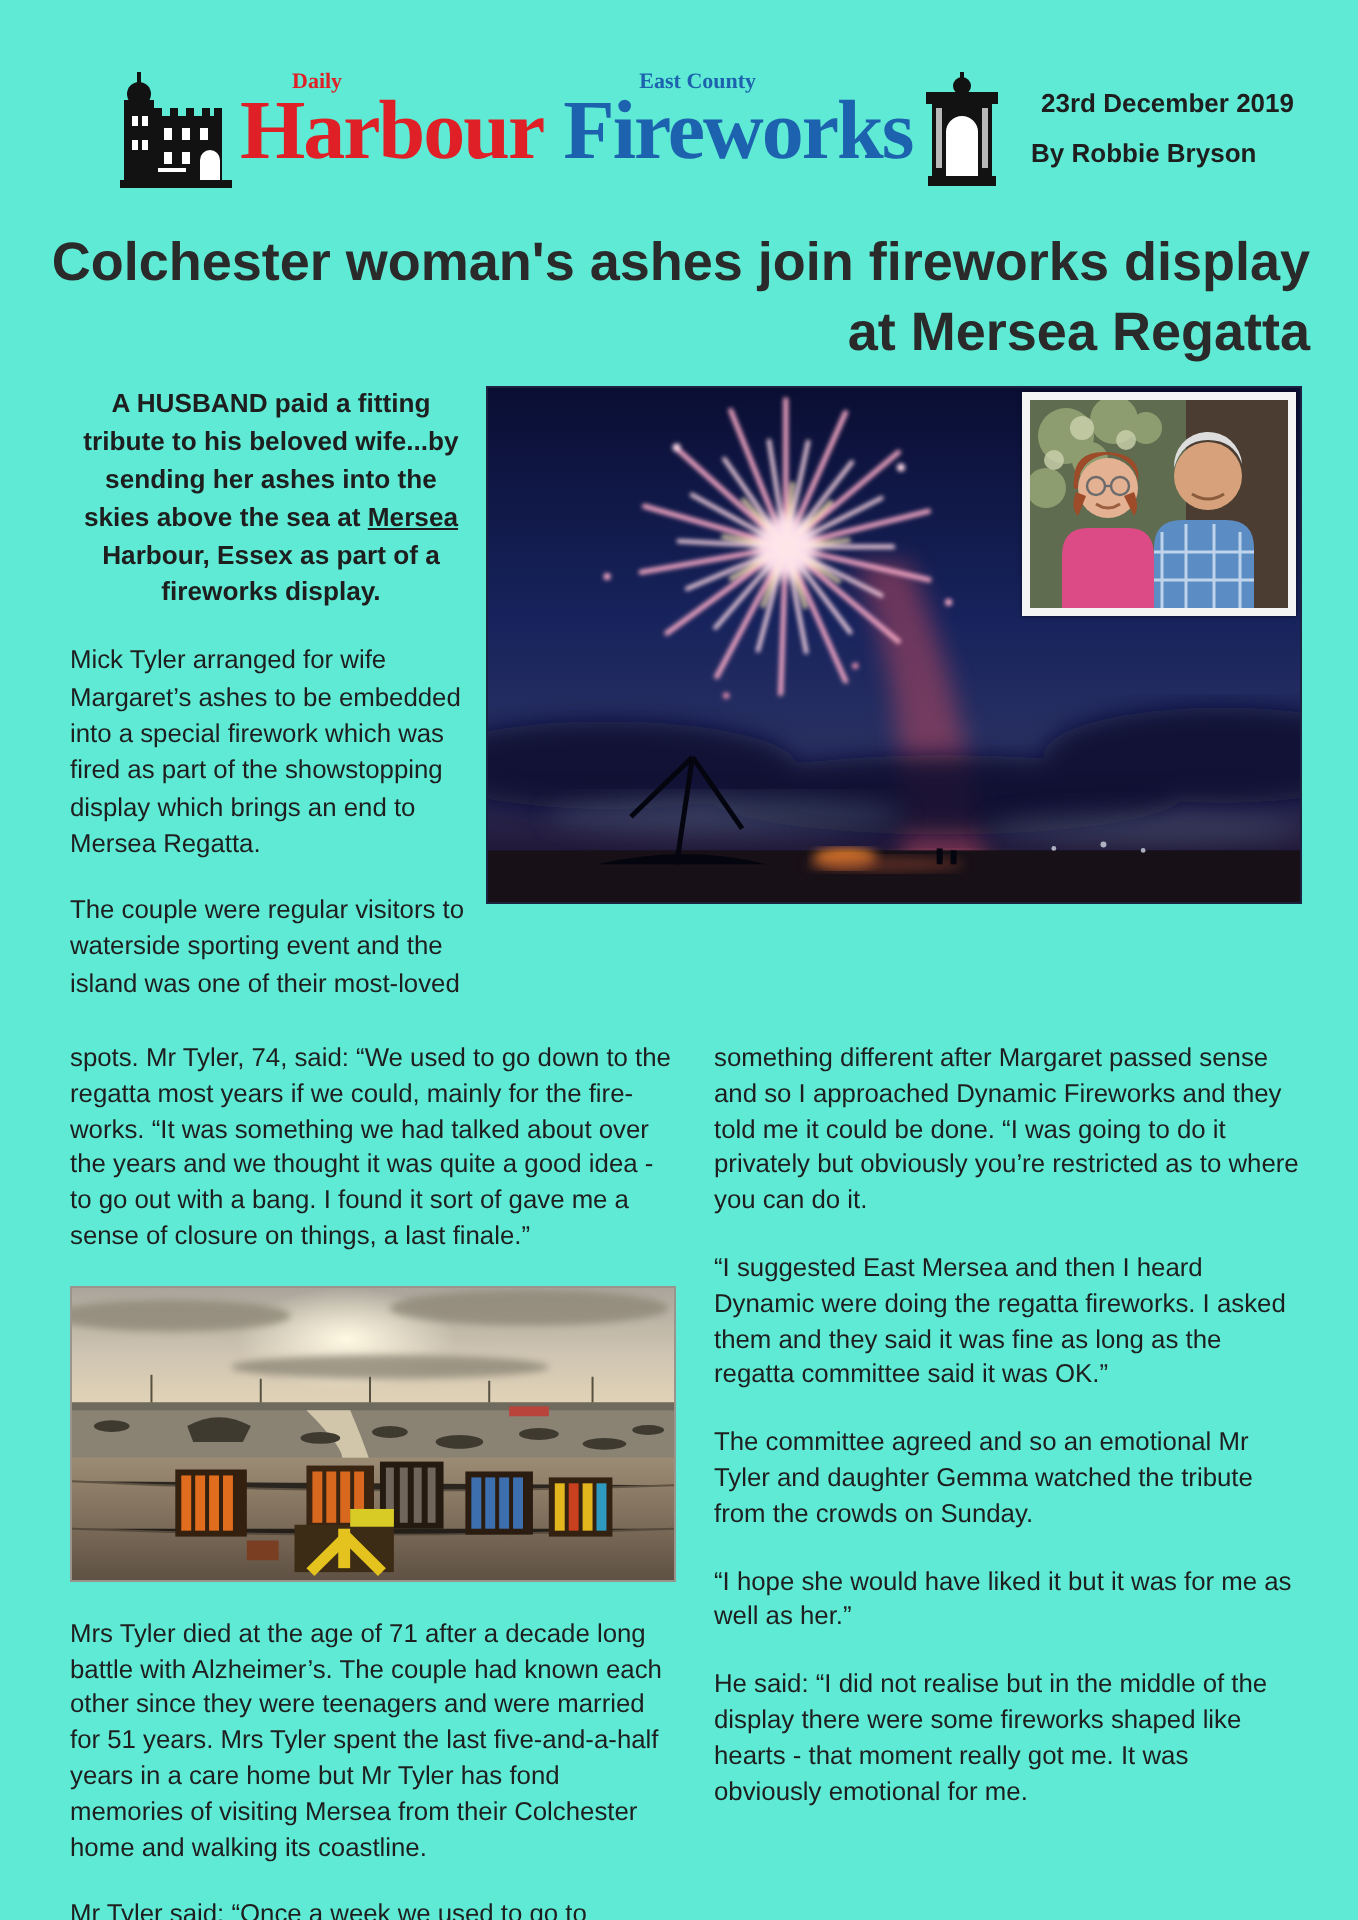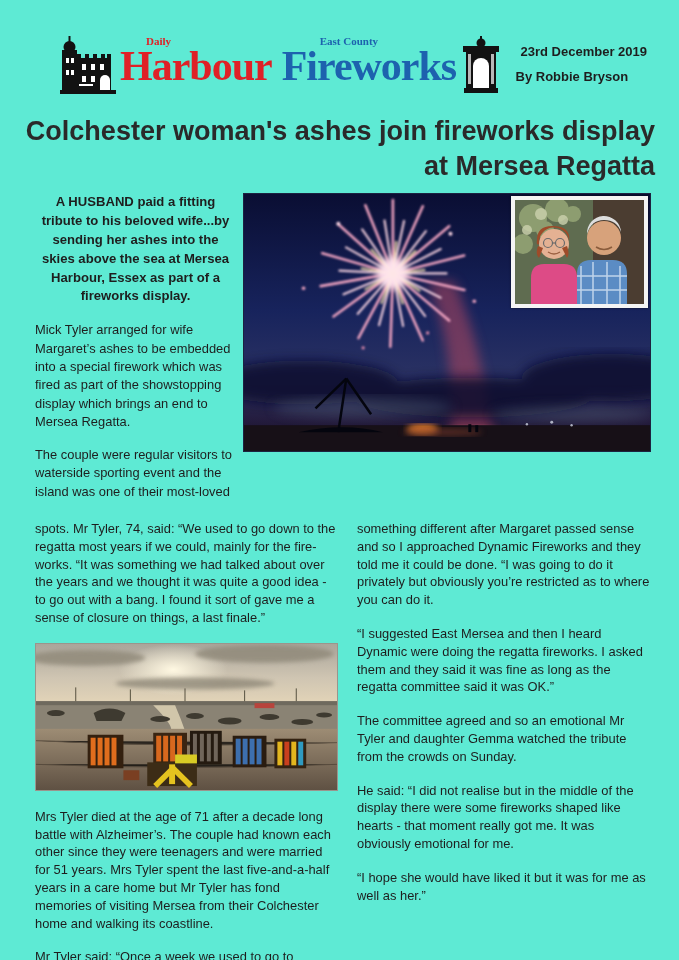--- a/index.html
+++ b/index.html
@@ -24,21 +24,21 @@
   .dateblock { text-align:left; font-weight:bold; font-size:13px; line-height:1.9; padding-top:6px; white-space:nowrap; }
   .dateblock .date { padding-left:5px; }
   
   h1 { margin:12px 24px 0; text-align:right; font-size:27px; line-height:1.3;
        color:#2a2a2a; font-weight:bold; letter-spacing:0; }
   
   .row1 { display:flex; margin:9px 28px 0 35px; gap:7px; }
   .introcol { width:201px; flex:none; font-size:12.9px; }
   .introcol p { margin:0 0 15px; line-height:1.42; }
   p.intro { font-weight:bold; text-align:center; font-size:13.1px; line-height:1.44; }
-  .u { }
+  .u { text-decoration:underline; }
   .fireworks { flex:1; height:259px; margin:0; position:relative;
                border:1px solid #1c2340; overflow:hidden; background:#0b1035; }
   .fireworks svg { display:block; width:100%; height:100%; }
   .inset { position:absolute; top:2px; right:2px; width:137px; height:112px;
            border:4px solid #f4f4f4; background:#5d6b4f; box-shadow:0 0 2px rgba(0,0,0,.6); }
   .inset svg { display:block; width:100%; height:100%; }
   .row2 { display:flex; margin:4px 28px 0 35px; gap:19px; font-size:12.9px; }
   .leftcol { width:303px; flex:none; }
   .rightcol { flex:1; }
   .row2 p { margin:0 0 16px; line-height:1.38; }
@@ -388,19 +388,19 @@
       </figure>
 
       <p>Mrs Tyler died at the age of 71 after a decade long battle with Alzheimer’s. The couple had known each other since they were teenagers and were married for 51 years. Mrs Tyler spent the last five-and-a-half years in a care home but Mr Tyler has fond memories of visiting Mersea from their Colchester home and walking its coastline.</p>
       <p>Mr Tyler said: “Once a week we used to go to Mersea and go walking. We loved it there. I wanted to do</p>
     </div>
 
     <div class="rightcol">
       <p>something different after Margaret passed sense and so I approached Dynamic Fireworks and they told me it could be done. “I was going to do it privately but obviously you’re restricted as to where you can do it.</p>
       <p>“I suggested East Mersea and then I heard Dynamic were doing the regatta fireworks. I asked them and they said it was fine as long as the regatta committee said it was OK.”</p>
       <p>The committee agreed and so an emotional Mr Tyler and daughter Gemma watched the tribute from the crowds on Sunday.</p>
+      <p>“I hope she would have liked it but it was for me as well as her.”</p>
       <p>He said: “I did not realise but in the middle of the display there were some fireworks shaped like hearts - that moment really got me. It was obviously emotional for me.</p>
-      <p>“I hope she would have liked it but it was for me as well as her.”</p>
 
     </div>
   </div>
 
 </div>
 
 </body></html>

